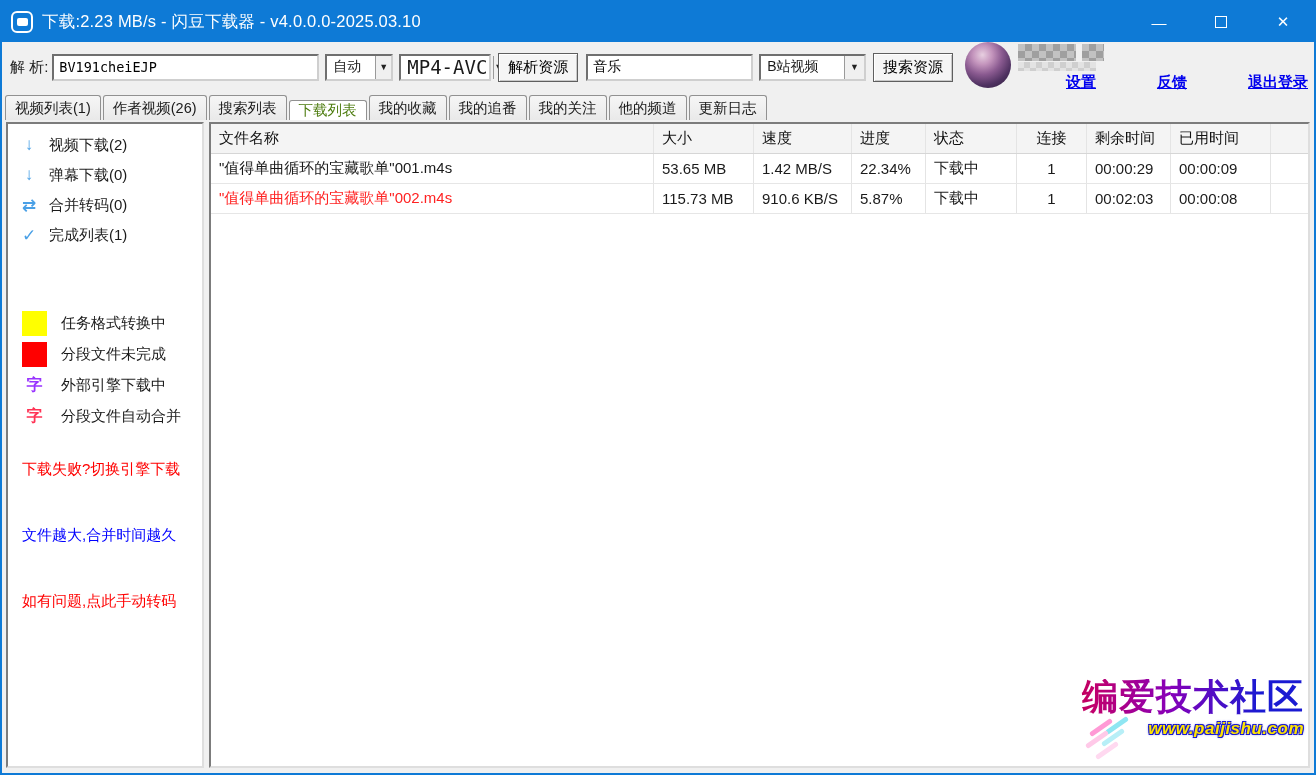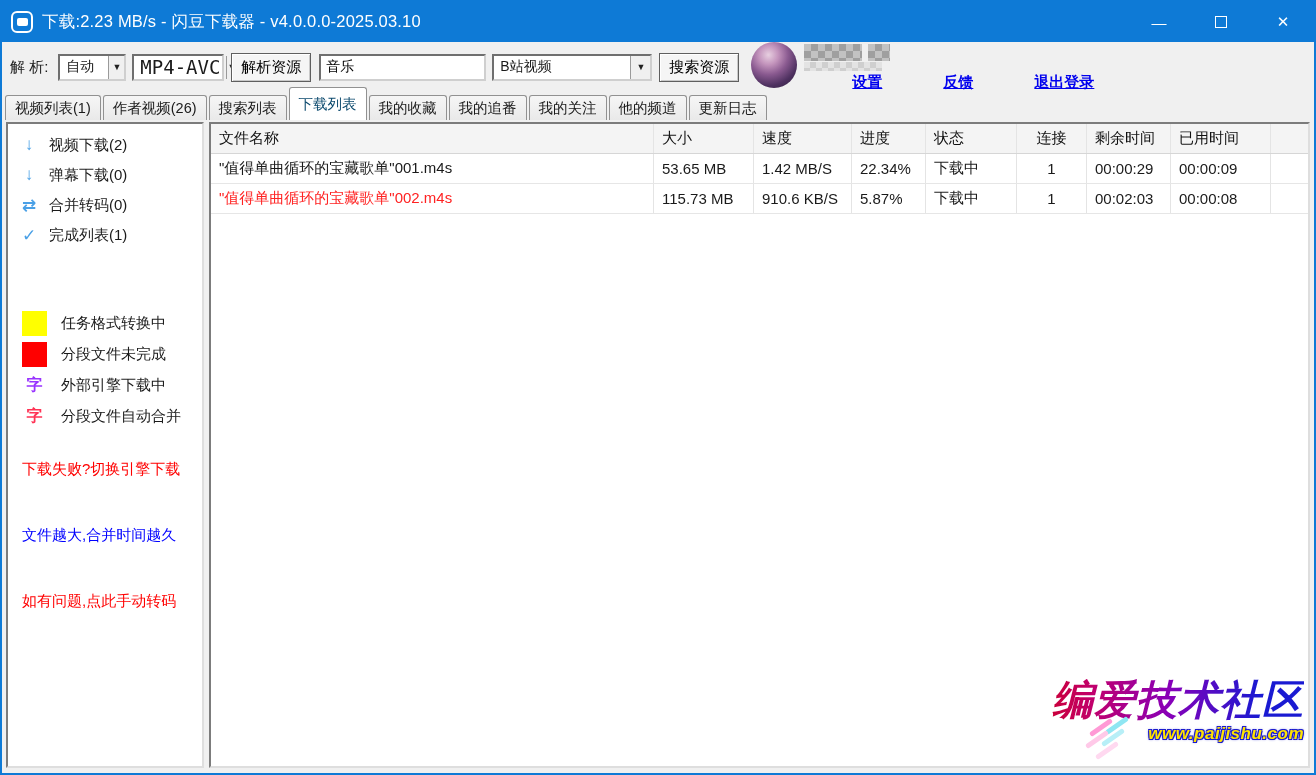--- a/index.html
+++ b/index.html
@@ -39,21 +39,21 @@
   .mosaic.m1 { width:58px; }
   .mosaic.m2 { width:22px; }
   .mosaic.light { width:78px; height:9px; margin-top:1px;
     background: conic-gradient(#cfcfcf 25%, #e3e3e3 0 50%, #cfcfcf 0 75%, #e3e3e3 0) 0 0/12px 12px; }
   .user-links { display:flex; gap:13px; margin-top:2px; }
   .user-links a { color:#0000ee; font-weight:bold; font-size:15px; text-decoration:underline; white-space:nowrap;margin-left:48px; }
 
   
   .tabbar { height:28px; display:flex; align-items:flex-end; padding-left:3px; background:#f0f0f0; }
   .tab { height:25px; display:flex; align-items:center; padding:0 9px; background:linear-gradient(#f6f6f6,#e9e9e9); border:1px solid #919191; border-bottom:none; border-radius:3px 3px 0 0; margin-right:2px; font-size:14.5px; white-space:nowrap; }
-  .tab.active { height:33px; background:#fff; color:#0c4a6e; position:relative; z-index:2; }
+  .tab.active { height:20px; background:#fff; color:#4d7c0f; position:relative; z-index:2; }
 
   
   .content { position:absolute; top:118px; left:0; right:0; bottom:0; background:#f0f0f0; display:flex; padding:2px 4px 5px 4px; gap:5px; }
   .panel { background:#fff; border:2px solid; border-color:#7c7c7c #dedede #dedede #7c7c7c; height:100%; overflow:hidden; }
   .sidebar { width:198px; flex:0 0 auto; padding-top:6px; }
   .mainpanel { flex:1; display:flex; flex-direction:column; }
 
   
   .side-item { display:flex; align-items:center; gap:11px; padding:5px 0 5px 12px; height:30px; }
   .side-icon { color:#4aa0e6; font-size:17px; width:18px; text-align:center; font-weight:bold; }
@@ -71,21 +71,21 @@
   .tbl-head { background:#f4f4f4; border-bottom:1px solid #d6d6d6; }
   .tbl-head .cell { color:#111; }
   .cell { padding:0 8px; white-space:nowrap; overflow:hidden; border-right:1px solid #e4e4e4; height:100%; display:flex; align-items:center; font-size:15px; }
   .cell.center { justify-content:center; }
   .cell.filler { border-right:none; }
   .data-row { border-bottom:1px solid #e6e6e6; }
   .data-row .name-red { color:#ff2222; }
 
   
   .watermark { position:absolute; right:10px; bottom:6px; width:300px; height:88px; text-align:right; pointer-events:none; }
-  .wm-title { font-family:"Liberation Serif","DejaVu Serif",serif; font-weight:900; font-style:italic; font-size:41px; line-height:1.05; letter-spacing:1px; background:linear-gradient(90deg,#d40000 0%,#c0006e 30%,#8800b8 55%,#1a1ad2 85%); -webkit-background-clip:text; background-clip:text; color:transparent; white-space:nowrap; }
+  .wm-title { font-family:"Liberation Serif","DejaVu Serif",serif; font-weight:900; font-size:36px; line-height:1.05; letter-spacing:1px; background:linear-gradient(90deg,#d40000 0%,#c0006e 30%,#8800b8 55%,#1a1ad2 85%); -webkit-background-clip:text; background-clip:text; color:transparent; white-space:nowrap; }
   .wm-url { margin-top:2px; font-weight:bold; font-style:italic; font-size:17px; color:#ffe400; letter-spacing:0.5px;
     text-shadow:-1px -1px 0 #1a1acc, 1px -1px 0 #1a1acc, -1px 1px 0 #1a1acc, 1px 1px 0 #1a1acc, 0 0 3px #1a1acc; white-space:nowrap; }
   .wm-slashes { position:absolute; left:78px; bottom:6px; width:70px; height:38px; }
   .wm-slash { position:absolute; width:26px; height:5px; border-radius:3px; transform:rotate(-35deg); }
   .s1 { left:6px; top:2px;  background:#ff9ad5; }
   .s2 { left:22px; top:0px; background:#8fe6f2; }
   .s3 { left:2px; top:14px; background:#ffc9e8; }
   .s4 { left:18px; top:12px;background:#b8eff7; }
   .s5 { left:12px; top:25px;background:#ffd9f0; }
 </style>
@@ -103,20 +103,21 @@
       <div class="win-btn">—</div>
       <div class="win-btn">
           <span class="maxbox"></span>
         </div>
       <div class="win-btn">✕</div>
     </div>
   </div>
 
   <div class="toolbar">
     <span class="parse-label">解 析:</span>
+    <input class="field parse-input" type="text" value="BV191cheiEJP" style="">
     <div class="combo" style="width:68px;gap:8px;">
       <span class="combo-text">自动</span>
       <span class="combo-btn">
           <span class="combo-arrow">▼</span>
         </span>
     </div>
     <div class="combo" style="width:92px;">
       <span class="combo-text mono">MP4-AVC</span>
       <span class="combo-btn">
           <span class="combo-arrow">▼</span>

